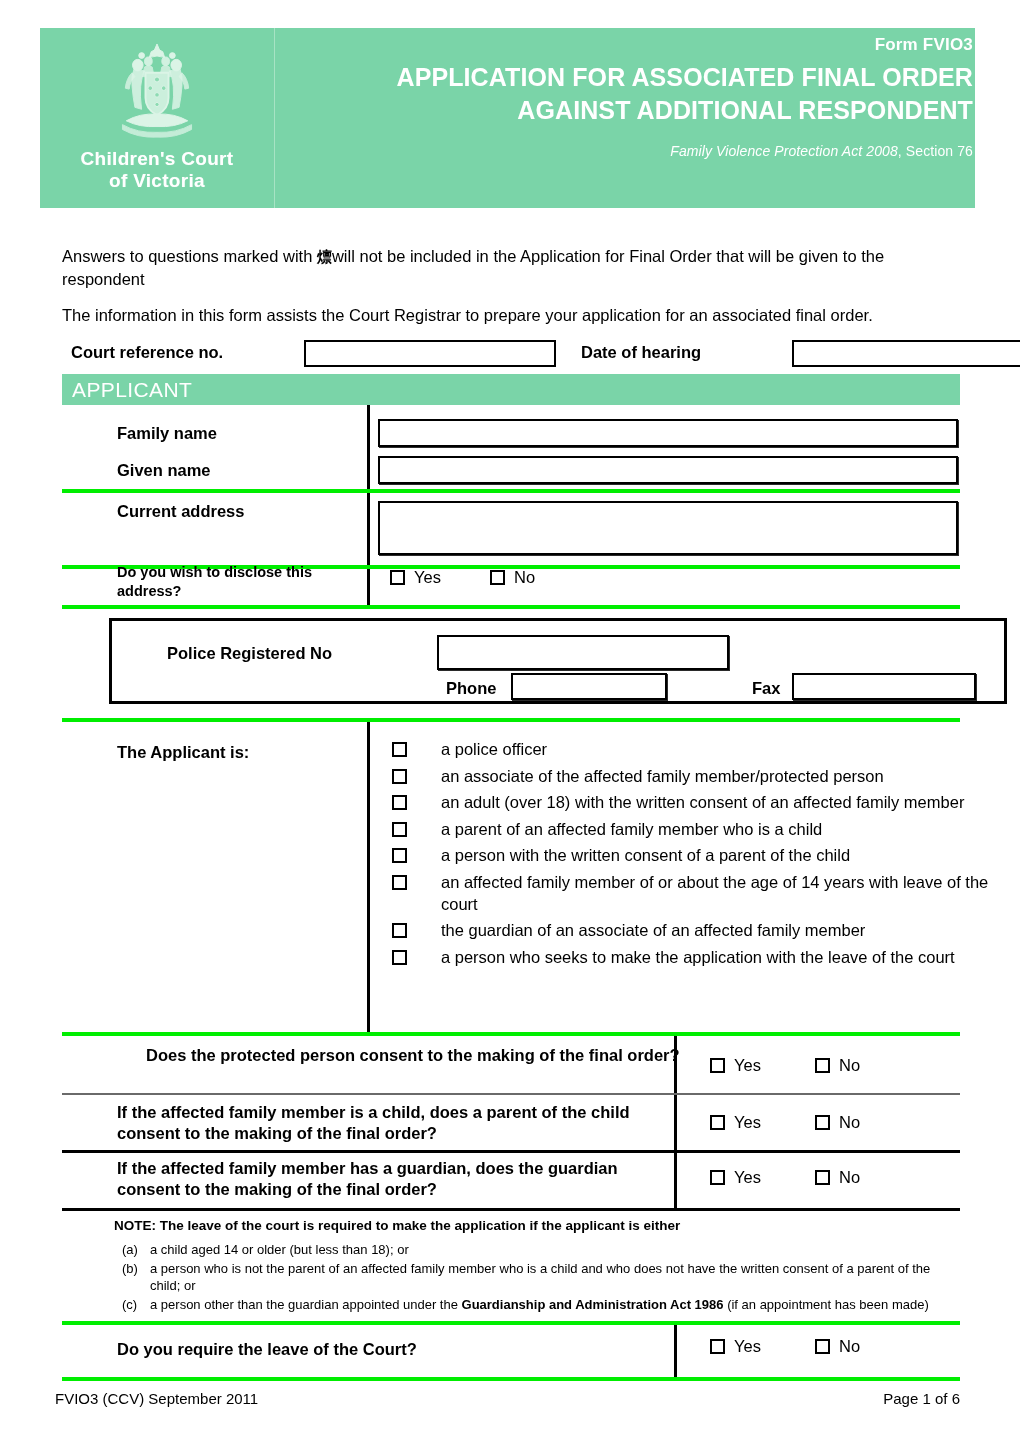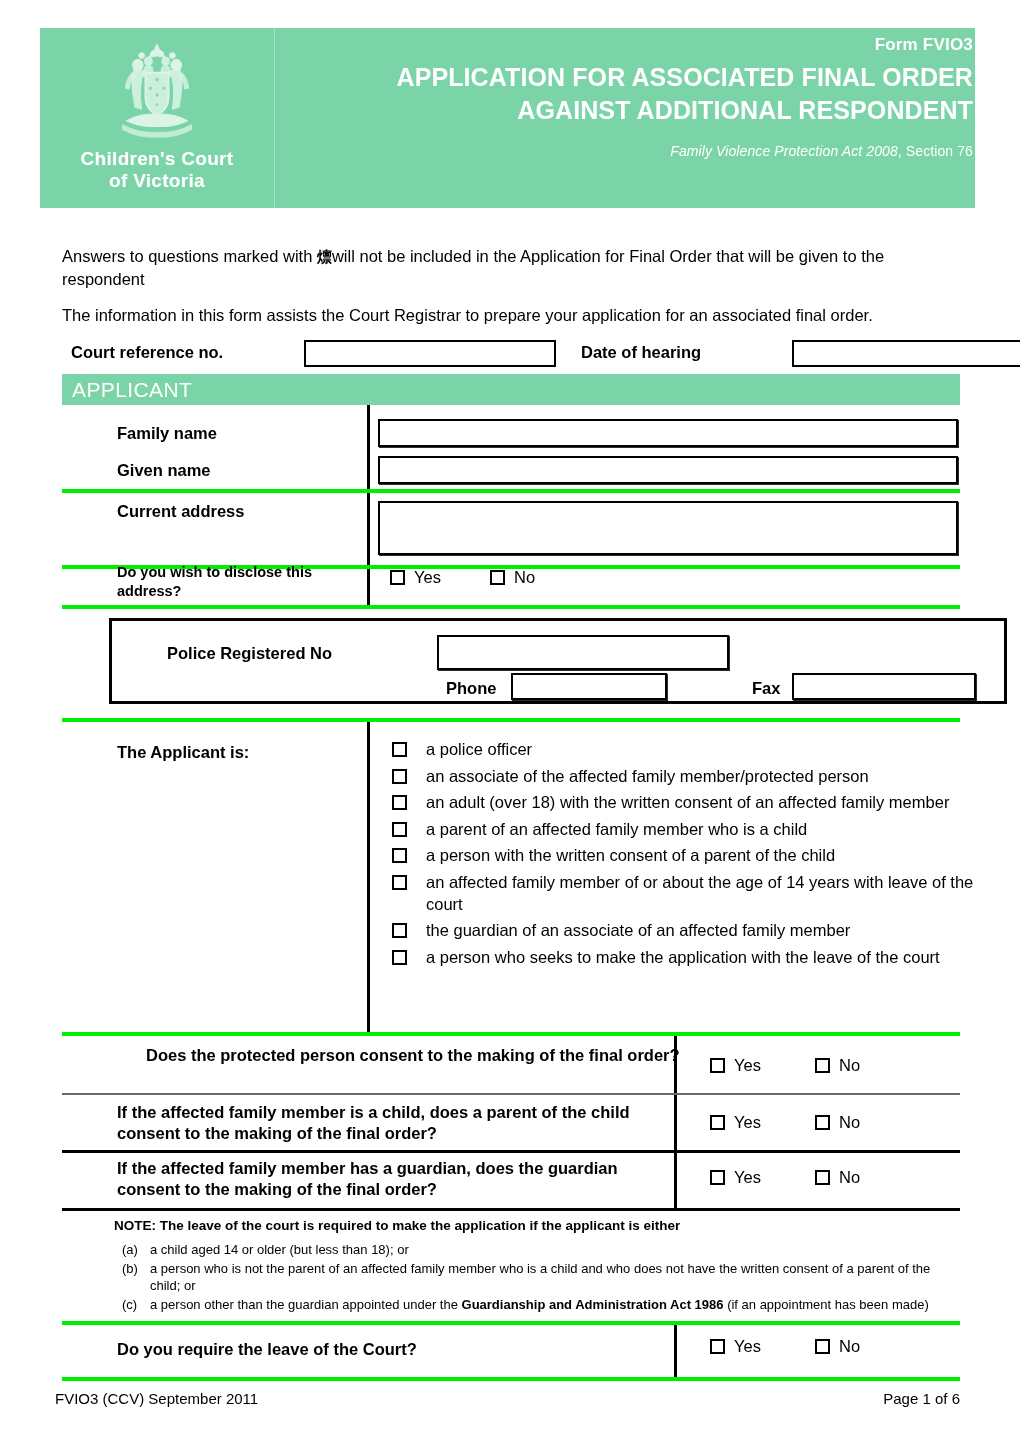--- a/index.html
+++ b/index.html
@@ -187,21 +187,21 @@
     position:absolute;
     font-size:16.5px;
     white-space:nowrap;
   }
   .cbrow .cblabel{margin-left:9px;}
 
   
   .optlist{position:absolute;}
   .optitem{
     position:relative;
-    padding-left:34px;
+    padding-left:49px;
     font-size:16.5px;
     line-height:1.31;
     margin-bottom:5px;
     width:548px;
   }
   .optitem .cb{
     position:absolute;
     left:0; top:3px;
   }
 

